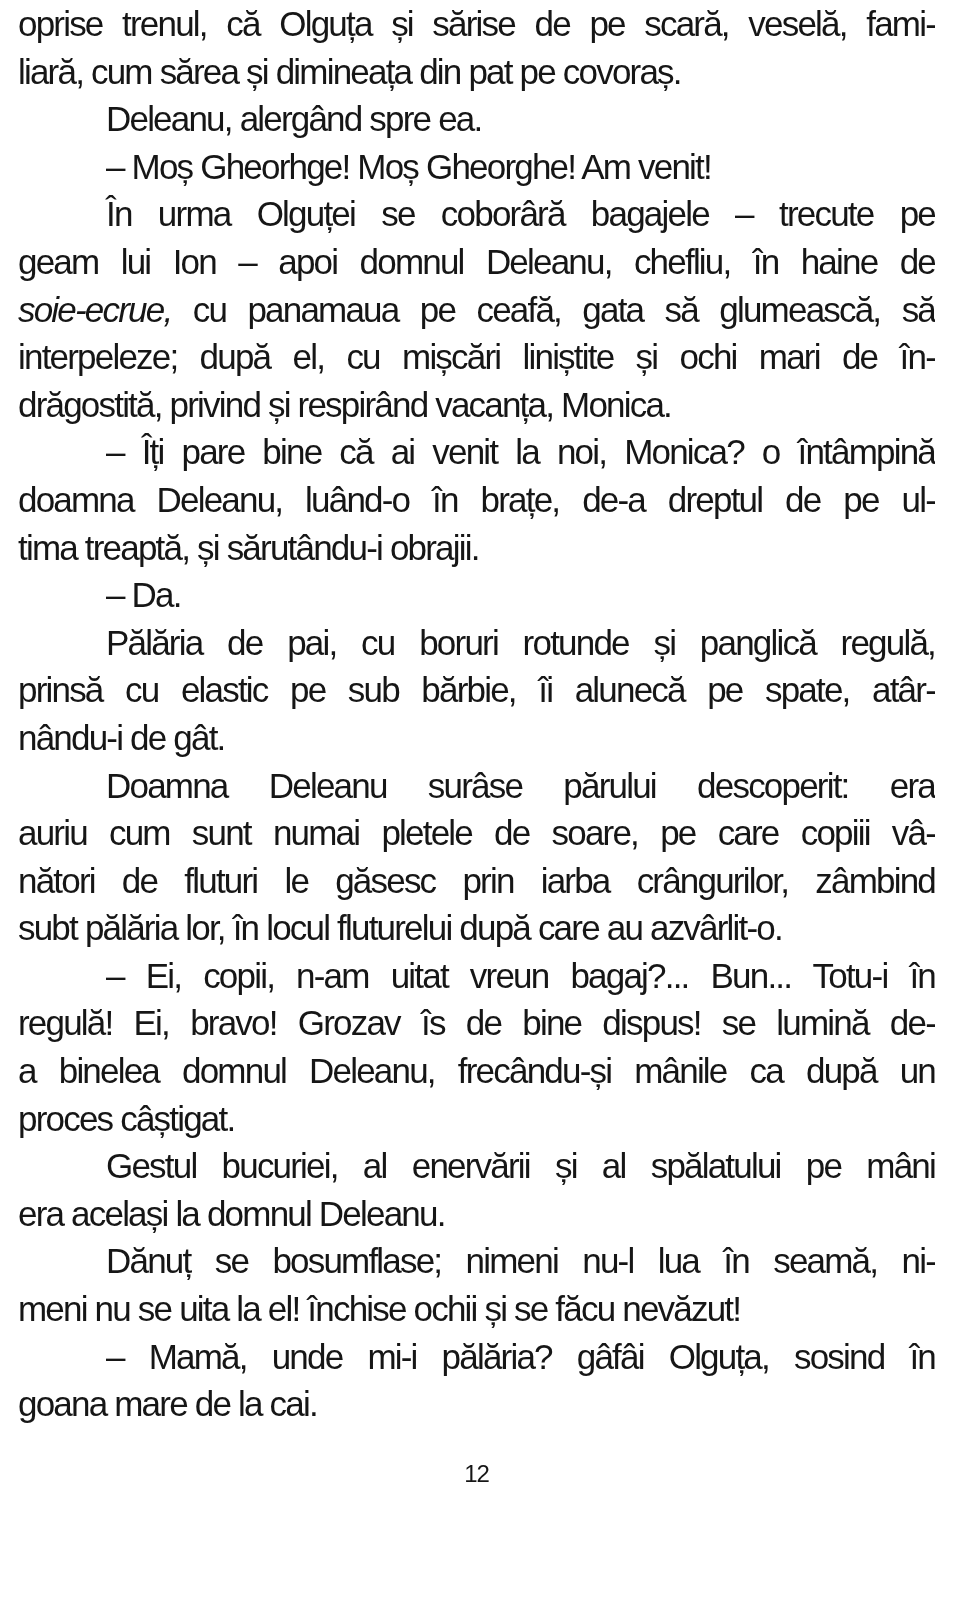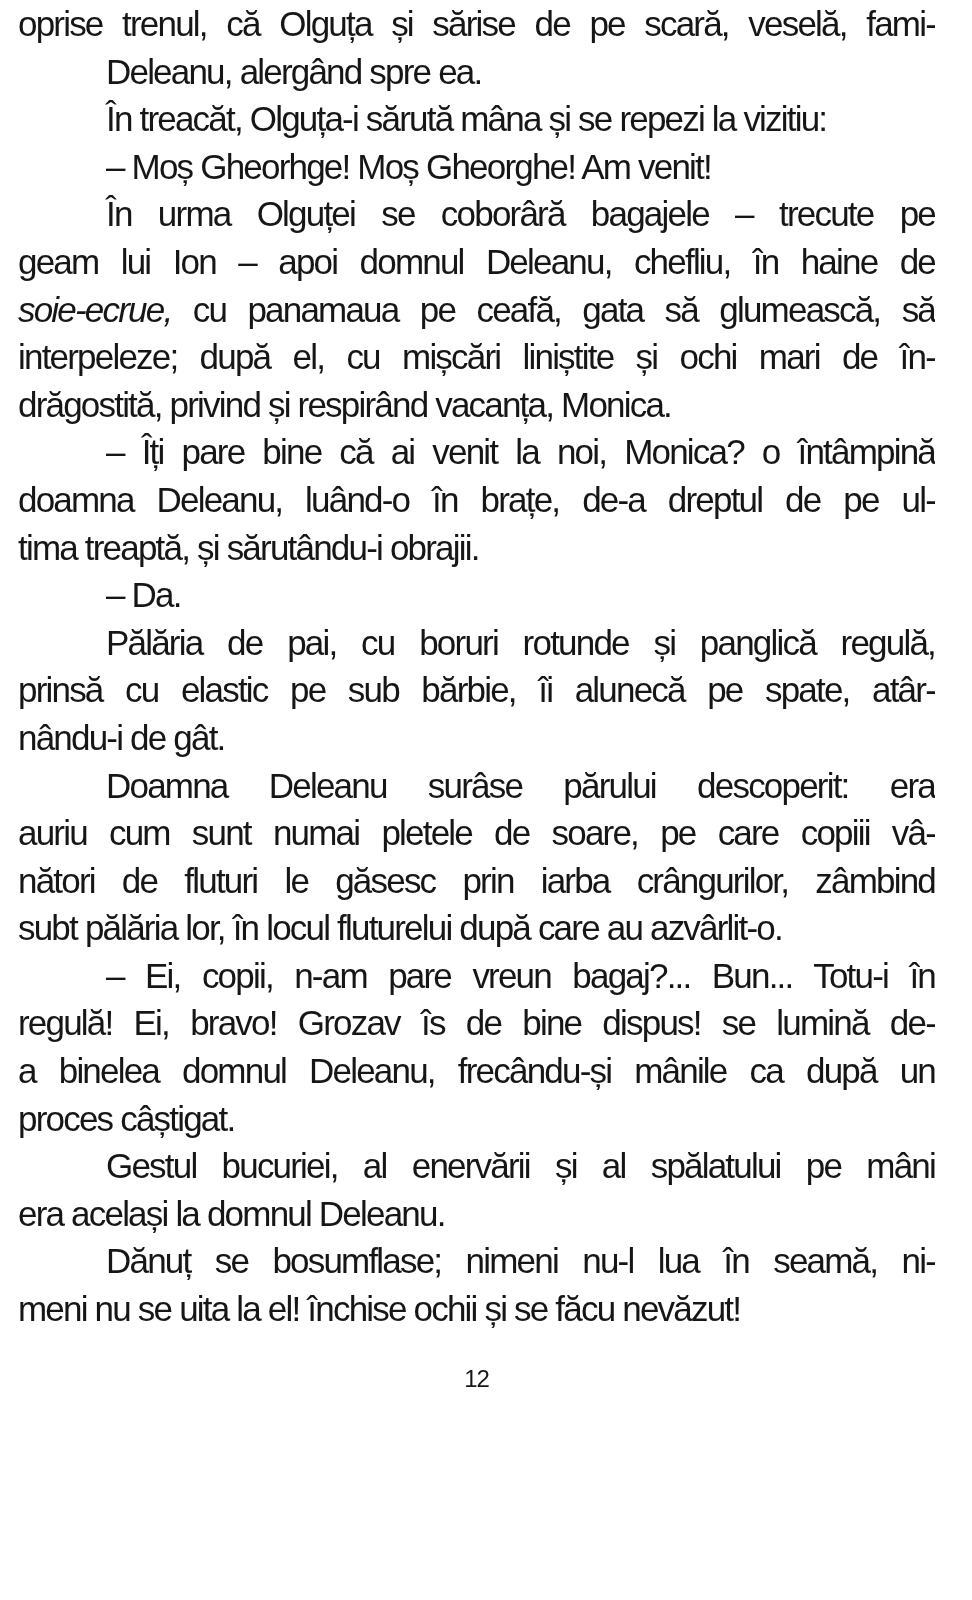--- a/index.html
+++ b/index.html
@@ -56,26 +56,24 @@
     color: #161616;
   }
 </style>
 </head>
 <body>
 
 <div class="book-page" style="background: rgb(255, 255, 255); color: rgb(22, 22, 22);">
   <div class="text-block">
       <div class="para">
         <div class="line">oprise trenul, că Olguța și sărise de pe scară, veselă, fami-</div>
+        <div class="line last">liară, cum sărea și dimineața din pat pe covoraș.</div>
       </div>
       <div class="para indent">
         <div class="line last">Deleanu, alergând spre ea.</div>
-      </div>
-      <div class="para indent">
-        <div class="line last">În treacăt, Olguța-i sărută mâna și se repezi la vizitiu:</div>
       </div>
       <div class="para indent">
         <div class="line last">– Moș Gheorhge! Moș Gheorghe! Am venit!</div>
       </div>
       <div class="para indent">
         <div class="line">În urma Olguței se coborâră bagajele – trecute pe</div>
         <div class="line">geam lui Ion – apoi domnul Deleanu, chefliu, în haine de</div>
         <div class="line"><span class="italic">soie-ecrue,</span><span class=""> cu panamaua pe ceafă, gata să glumească, să</span></div>
         <div class="line">interpeleze; după el, cu mișcări liniștite și ochi mari de în-</div>
         <div class="line last">drăgostită, privind și respirând vacanța, Monica.</div>
@@ -93,30 +91,34 @@
         <div class="line">prinsă cu elastic pe sub bărbie, îi alunecă pe spate, atâr-</div>
         <div class="line last">nându-i de gât.</div>
       </div>
       <div class="para indent">
         <div class="line">Doamna Deleanu surâse părului descoperit: era</div>
         <div class="line">auriu cum sunt numai pletele de soare, pe care copiii vâ-</div>
         <div class="line">nători de fluturi le găsesc prin iarba crângurilor, zâmbind</div>
         <div class="line last">subt pălăria lor, în locul fluturelui după care au azvârlit-o.</div>
       </div>
       <div class="para indent">
-        <div class="line">– Ei, copii, n-am pare vreun bagaj?... Bun... Totu-i în</div>
+        <div class="line">– Ei, copii, n-am uitat vreun bagaj?... Bun... Totu-i în</div>
         <div class="line">regulă! Ei, bravo! Grozav îs de bine dispus! se lumină de-</div>
         <div class="line">a binelea domnul Deleanu, frecându-și mânile ca după un</div>
         <div class="line last">proces câștigat.</div>
       </div>
       <div class="para indent">
         <div class="line">Gestul bucuriei, al enervării și al spălatului pe mâni</div>
         <div class="line last">era același la domnul Deleanu.</div>
       </div>
       <div class="para indent">
         <div class="line">Dănuț se bosumflase; nimeni nu-l lua în seamă, ni-</div>
         <div class="line last">meni nu se uita la el! închise ochii și se făcu nevăzut!</div>
       </div>
+      <div class="para indent">
+        <div class="line">– Mamă, unde mi-i pălăria? gâfâi Olguța, sosind în</div>
+        <div class="line last">goana mare de la cai.</div>
+      </div>
     </div>
   <div class="page-footer">
     <span>12</span>
   </div>
 </div>
 
 </body></html>

